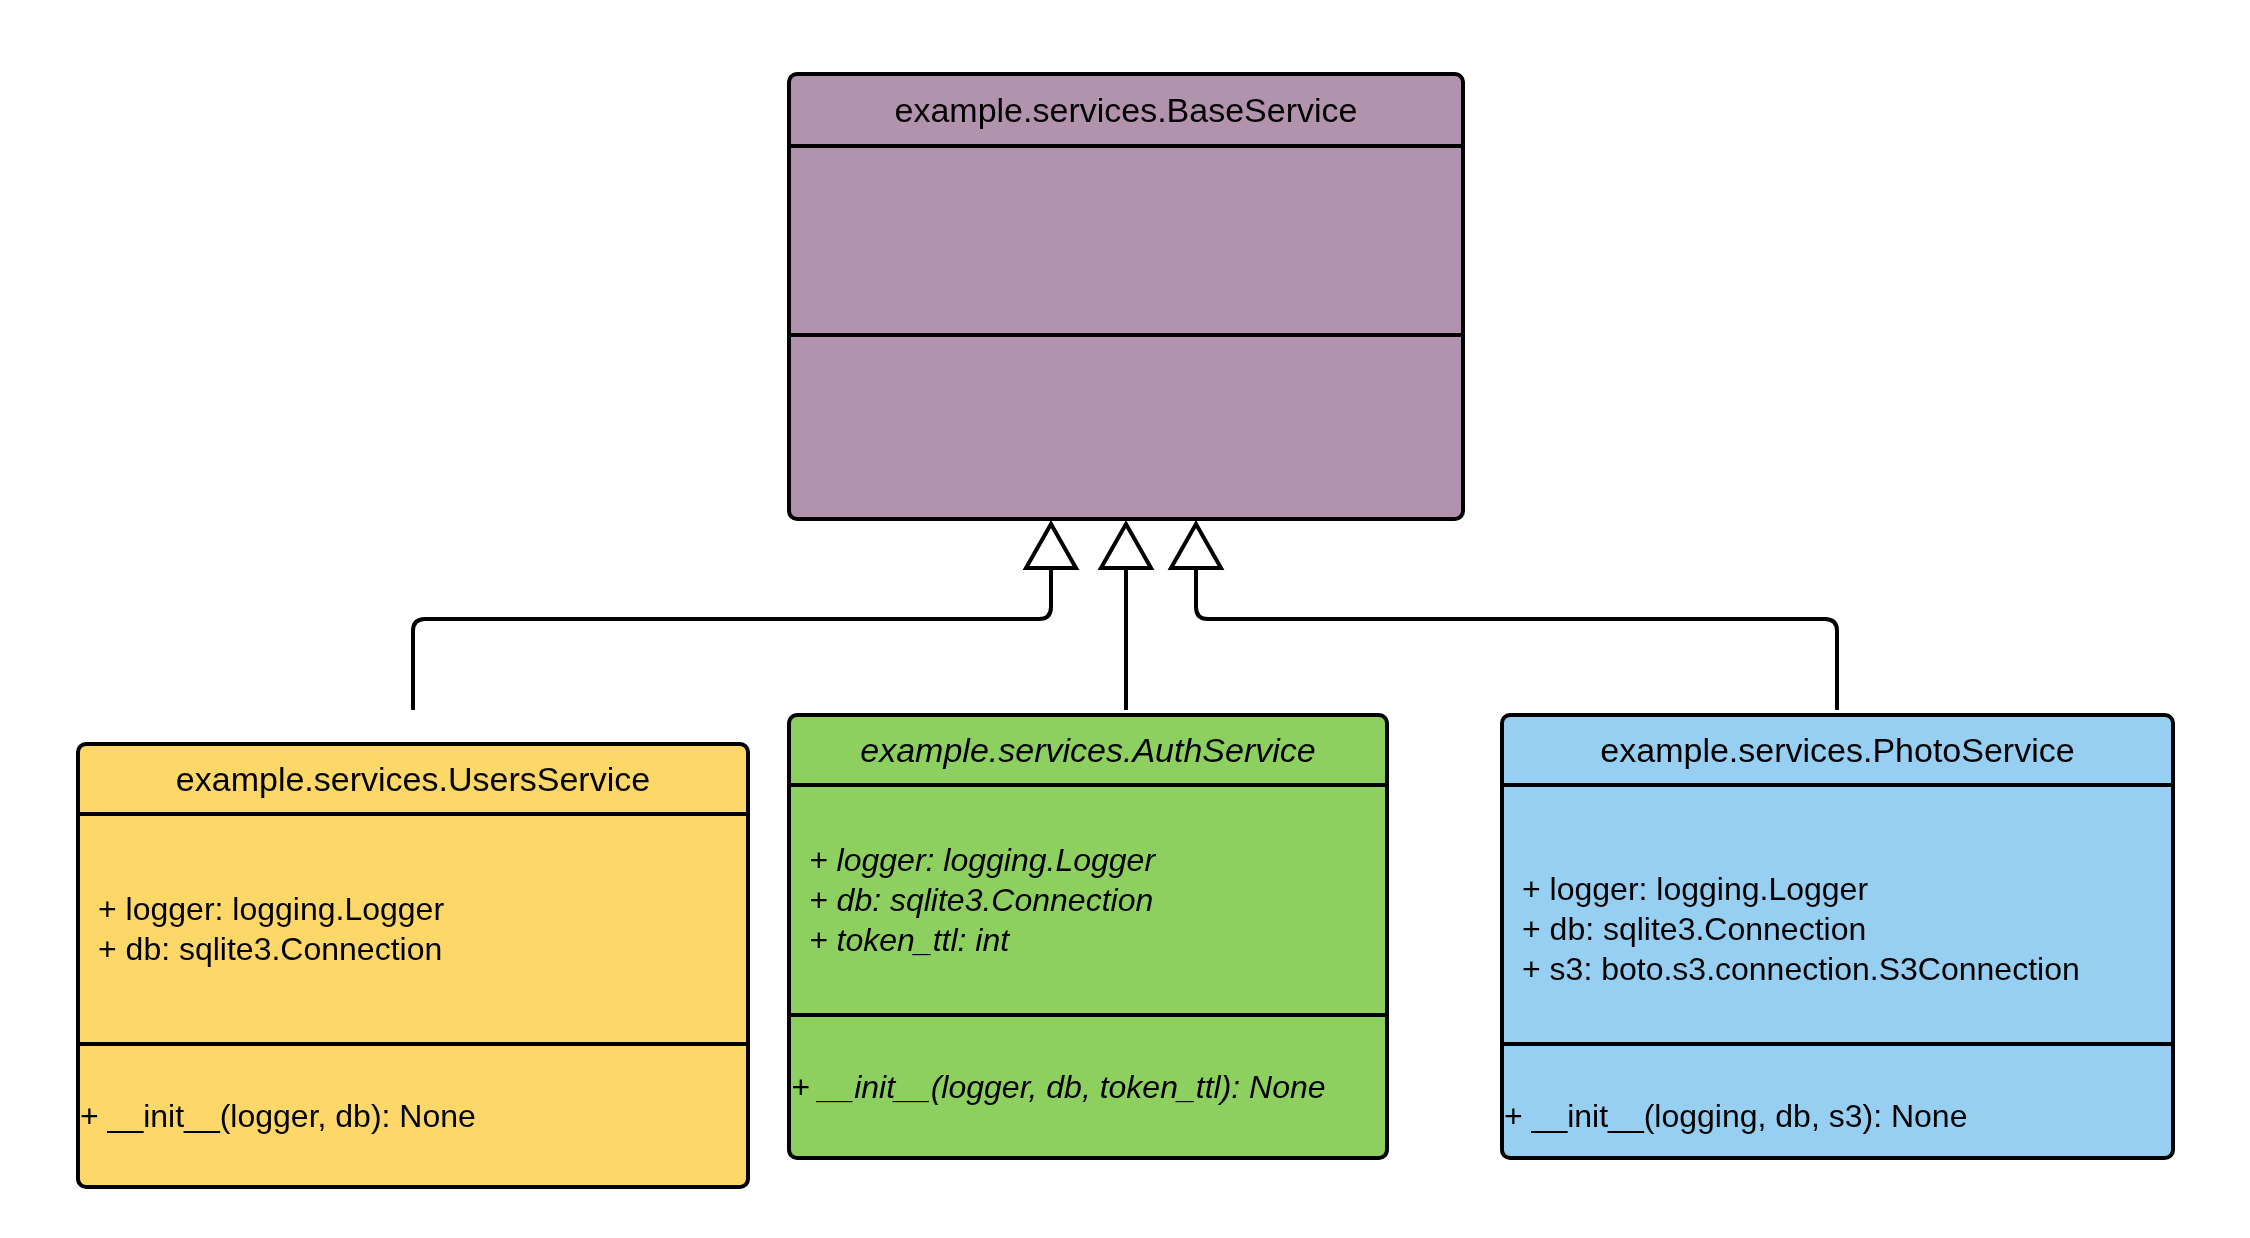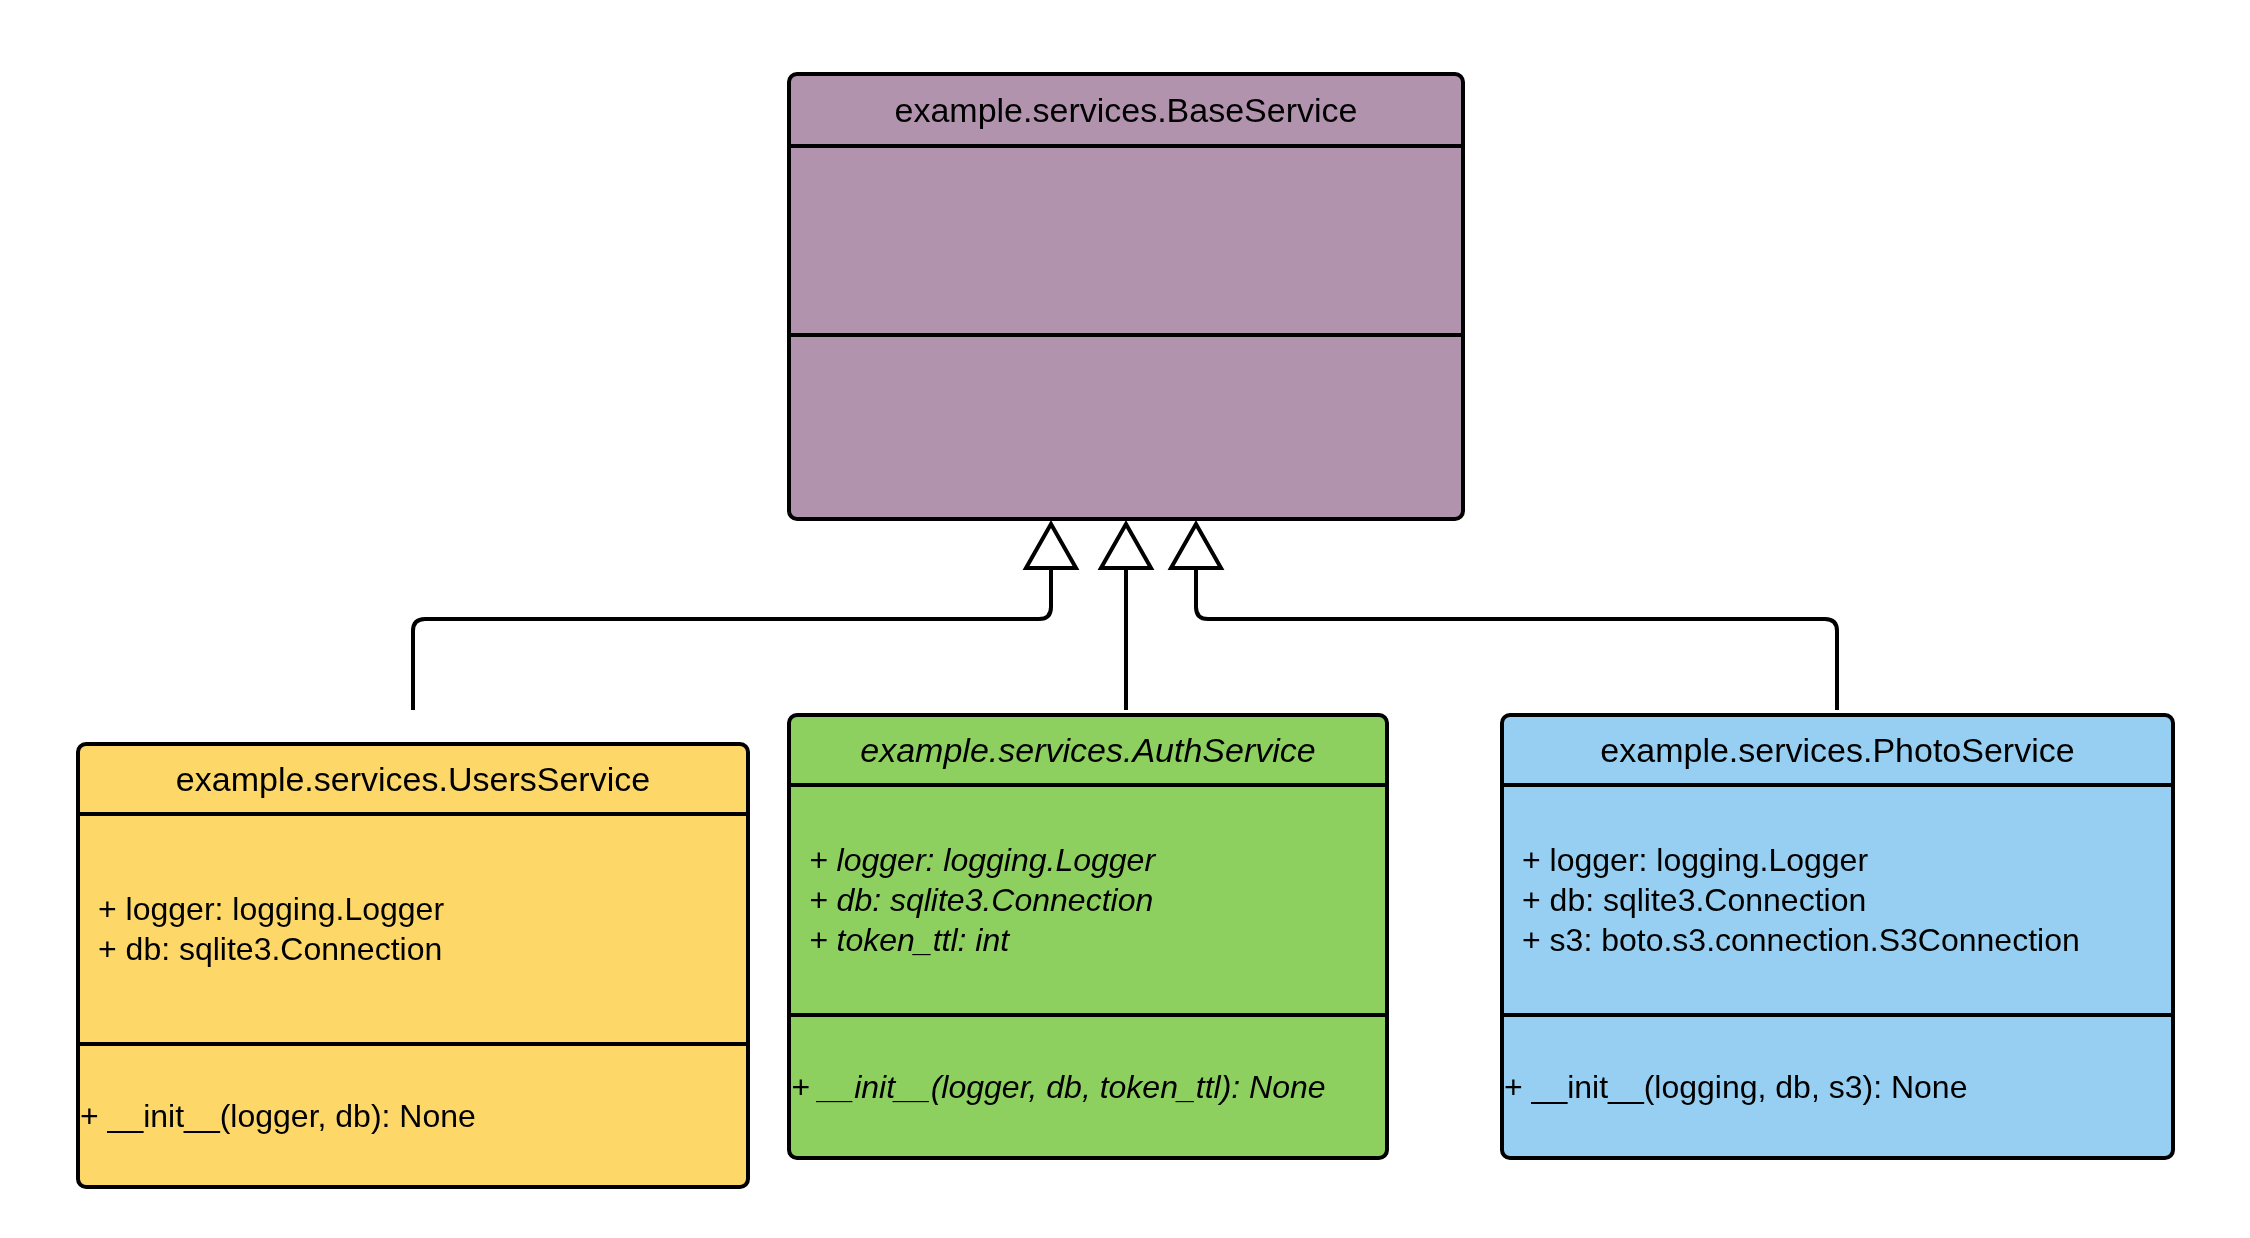--- a/index.html
+++ b/index.html
@@ -112,21 +112,21 @@
     <div class="attrs">
         <div class="member-line">+ logger: logging.Logger</div>
         <div class="member-line">+ db: sqlite3.Connection</div>
         <div class="member-line">+ token_ttl: int</div>
       </div>
     <div class="methods">
         <div class="member-line">+ __init__(logger, db, token_ttl): None</div>
       </div>
   </div>
 
-  <div class="uml-class child box-photo" style="background-color: rgb(150, 207, 241);">
+  <div class="uml-class child box-photo" style="background-color: rgb(150, 207, 241); gap: 29px;">
     <div class="title">example.services.PhotoService</div>
     <div class="attrs">
         <div class="member-line">+ logger: logging.Logger</div>
         <div class="member-line">+ db: sqlite3.Connection</div>
         <div class="member-line">+ s3: boto.s3.connection.S3Connection</div>
       </div>
     <div class="methods">
         <div class="member-line">+ __init__(logging, db, s3): None</div>
       </div>
   </div>

